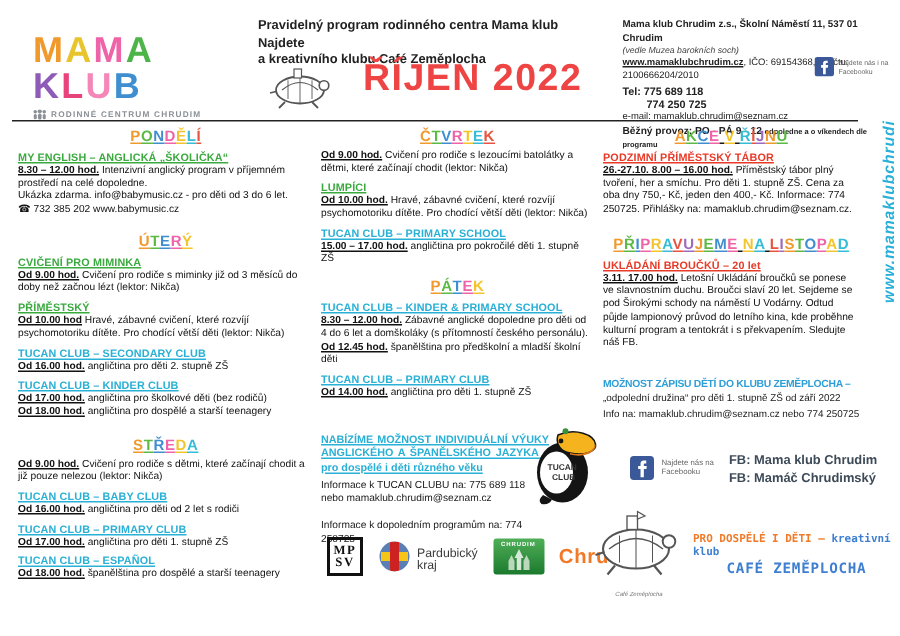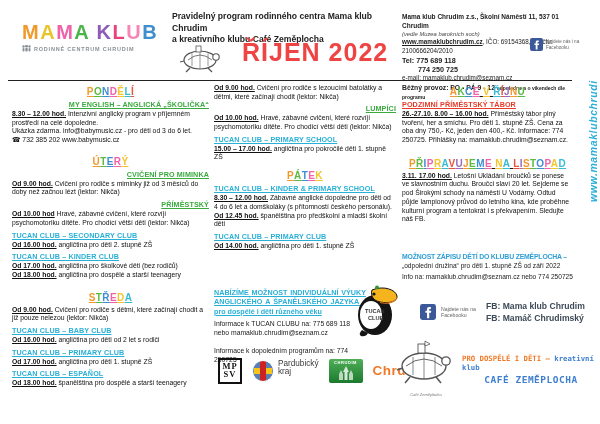--- a/index.html
+++ b/index.html
@@ -1,28 +1,28 @@
 <!DOCTYPE html>
 <html><head>
 <meta charset="utf-8">
 <style>
   html,body{margin:0;padding:0;width:600px;height:424px;background:#ffffff;overflow:hidden;
     font-family:"Liberation Sans",sans-serif;color:#1a1a1a;}
   .page{position:absolute;inset:0;width:600px;height:424px;background:#fff;}
 
   
   .logo-block{position:absolute;left:22px;top:22px;width:140px;}
-  .logo-text{font-size:20px;font-weight:800;letter-spacing:1.5px;line-height:1;}
+  .logo-text{font-size:24px;font-weight:800;letter-spacing:1.5px;line-height:1;}
   .logo-sub{display:flex;align-items:center;gap:3px;margin-top:3px;color:#8a9096;
     font-size:5.5px;font-weight:700;letter-spacing:0.8px;}
   .center-block{position:absolute;left:172px;top:11px;width:225px;}
   .program-text{font-size:8.6px;font-weight:700;line-height:1.35;color:#222;}
   .month{position:absolute;left:242px;top:38px;font-size:25px;font-weight:800;color:#ef4444;letter-spacing:1px;}
   .header-turtle{position:absolute;left:178px;top:40px;}
-  .contact-block{position:absolute;left:402px;top:12px;width:180px;font-size:6.3px;line-height:1.4;color:#222;}
+  .contact-block{position:absolute;left:415px;top:12px;width:180px;font-size:6.3px;line-height:1.4;color:#222;}
   .c-addr{font-weight:700;font-size:6.5px;}
   .c-note{font-style:italic;font-size:5.8px;color:#444;}
   .c-web{font-weight:700;text-decoration:underline;}
   .c-tel{font-weight:700;font-size:7.2px;line-height:1.25;}
   .c-tel2{margin-left:16px;}
   .c-hours b{font-size:6.8px;}
   .c-hours small{font-size:5px;font-weight:700;}
   .fb-mini{position:absolute;right:2px;top:26px;display:flex;align-items:center;gap:3px;}
   .fb-cap{font-size:4.6px;color:#666;line-height:1.15;width:34px;}
   .divider{position:absolute;left:8px;top:80px;width:564px;border-top:1.5px solid #222;}
@@ -35,32 +35,32 @@
   
   .col{position:absolute;top:84px;}
   #col1{left:12px;width:197px;}
   #col2{left:214px;width:182px;}
   #col3{left:402px;width:171px;}
   .day-head{text-align:center;font-size:10px;font-weight:800;letter-spacing:0.4px;margin:2px 0 3px;}
   .day-head span{text-decoration:underline;}
   .ev-title{font-size:7.2px;font-weight:700;text-decoration:underline;margin:3px 0 1px;letter-spacing:0.1px;}
   .ev-body{font-size:6.8px;line-height:1.28;color:#111;}
   .ev-time{font-weight:700;text-decoration:underline;}
-  .c-green{color:#3aaa3f;text-align:right;} .c-cyan{color:#29b0d6;} .c-red{color:#e83a28;}
+  .c-green{color:#3aaa3f;} .c-cyan{color:#29b0d6;} .c-red{color:#e83a28;}
 
   
   .offer-block{position:absolute;left:214px;top:288px;width:182px;}
   .offer-title{color:#29b0d6;font-weight:700;font-size:7.2px;text-decoration:underline;width:152px;text-align:justify;line-height:1.3;}
   .offer-info{font-size:6.8px;width:140px;margin-top:4px;line-height:1.3;}
   .offer-info2{margin-top:9px;}
   .toucan{position:absolute;right:-4px;top:-4px;}
   .logos-row{position:absolute;left:218px;top:358px;display:flex;align-items:center;gap:10px;}
   .mpsv{width:20px;height:20px;border:2.5px solid #111;font-family:"Liberation Serif",serif;
     font-weight:700;font-size:8.5px;line-height:1;text-align:center;padding-top:1.5px;letter-spacing:1px;color:#111;}
-  .pk{display:flex;align-items:flex-start;gap:4px;}
+  .pk{display:flex;align-items:flex-end;gap:4px;}
   .pk-text{font-size:8.2px;color:#3a3a3a;line-height:1.05;font-weight:400;}
   .chrudim-green{position:relative;width:34px;height:24px;border-radius:2px;
     background:linear-gradient(180deg,#4fae57,#1c7a2e);}
   .cg-label{position:absolute;top:1px;width:100%;text-align:center;font-size:4px;font-weight:700;color:#fff;letter-spacing:0.6px;}
   .cg-castle{position:absolute;bottom:2px;left:7px;}
   .chrudim-word{font-size:13.5px;font-weight:800;color:#f07a28;letter-spacing:0.5px;}
 
   
   .zapis-block{position:absolute;left:402px;top:252px;width:172px;font-size:6.6px;line-height:1.35;}
   .zapis-blue{color:#2e9fd6;font-weight:700;font-size:6.9px;letter-spacing:-0.2px;}
@@ -91,21 +91,21 @@
         <rect x="0.5" y="3" width="2" height="3.5" rx="1" fill="#8a9096"></rect>
         <rect x="3.3" y="2.8" width="2.4" height="3.8" rx="1" fill="#8a9096"></rect>
         <rect x="6.5" y="3" width="2" height="3.5" rx="1" fill="#8a9096"></rect>
       </svg>
       <span>RODINNÉ CENTRUM CHRUDIM</span>
     </div>
   </div>
 
   <div class="center-block">
     <div class="program-text">
-      <div>Pravidelný program rodinného centra Mama klub Chrudim</div>
+      <div>Pravidelný program rodinného centra Mama klub Najdete</div>
       <div>a kreativního klubu Café Zeměplocha</div>
     </div>
   </div>
   <svg class="header-turtle" width="46" height="36" viewBox="0 0 46 36">
     <ellipse cx="22" cy="20" rx="16" ry="9" fill="#fff" stroke="#555" stroke-width="1.2"></ellipse>
     <path d="M10 20 Q22 10 34 20" fill="none" stroke="#555" stroke-width="0.8"></path>
     <line x1="14" y1="13.5" x2="14" y2="26" stroke="#555" stroke-width="0.6"></line>
     <line x1="22" y1="11" x2="22" y2="29" stroke="#555" stroke-width="0.6"></line>
     <line x1="30" y1="13.5" x2="30" y2="26" stroke="#555" stroke-width="0.6"></line>
     <rect x="18" y="6" width="5" height="6" fill="#fff" stroke="#555" stroke-width="0.8"></rect>
@@ -161,20 +161,21 @@
         <div class="ev-title c-cyan">TUCAN CLUB – BABY CLUB</div>
         <div class="ev-body"><span class="ev-time">Od 16.00 hod.</span> angličtina pro děti od 2 let s rodiči</div>
         <div class="ev-title c-cyan">TUCAN CLUB – PRIMARY CLUB</div>
         <div class="ev-body"><span class="ev-time">Od 17.00 hod.</span> angličtina pro děti 1. stupně ZŠ</div>
         <div class="ev-title c-cyan">TUCAN CLUB – ESPAÑOL</div>
         <div class="ev-body"><span class="ev-time">Od 18.00 hod.</span> španělština pro dospělé a starší teenagery</div>
       </div>
     </div>
   <div class="col" id="col2">
       <div>
+        <div class="day-head"><span style="color: rgb(240, 154, 46);">Č</span><span style="color: rgb(92, 185, 68);">T</span><span style="color: rgb(63, 142, 208);">V</span><span style="color: rgb(239, 100, 168);">R</span><span style="color: rgb(243, 197, 45);">T</span><span style="color: rgb(54, 188, 214);">E</span><span style="color: rgb(232, 84, 63);">K</span></div>
         <div class="ev-body"><span class="ev-time">Od 9.00 hod.</span> Cvičení pro rodiče s lezoucími batolátky a dětmi, které začínají chodit (lektor: Nikča)</div>
         <div class="ev-title c-green">LUMPÍCI</div>
         <div class="ev-body"><span class="ev-time">Od 10.00 hod.</span> Hravé, zábavné cvičení, které rozvíjí psychomotoriku dítěte. Pro chodící větší děti (lektor: Nikča)</div>
         <div class="ev-title c-cyan">TUCAN CLUB – PRIMARY SCHOOL</div>
         <div class="ev-body"><span class="ev-time">15.00 – 17.00 hod.</span> angličtina pro pokročilé  děti 1. stupně ZŠ</div>
       </div>
       <div>
         <div class="day-head" style="margin-top: 8px;"><span style="color: rgb(240, 154, 46);">P</span><span style="color: rgb(92, 185, 68);">Á</span><span style="color: rgb(63, 142, 208);">T</span><span style="color: rgb(239, 100, 168);">E</span><span style="color: rgb(243, 197, 45);">K</span></div>
         <div class="ev-title c-cyan">TUCAN CLUB – KINDER &amp; PRIMARY SCHOOL</div>
         <div class="ev-body"><span class="ev-time">8.30 – 12.00 hod.</span> Zábavné anglické dopoledne pro děti  od 4 do 6 let a domškoláky (s přítomností českého personálu).</div>
@@ -184,20 +185,21 @@
       </div>
     </div>
   <div class="col" id="col3">
       <div>
         <div class="day-head"><span style="color: rgb(240, 154, 46);">A</span><span style="color: rgb(92, 185, 68);">K</span><span style="color: rgb(63, 142, 208);">C</span><span style="color: rgb(239, 100, 168);">E</span><span> </span><span style="color: rgb(243, 197, 45);">V</span><span> </span><span style="color: rgb(54, 188, 214);">Ř</span><span style="color: rgb(232, 84, 63);">Í</span><span style="color: rgb(155, 107, 191);">J</span><span style="color: rgb(240, 154, 46);">N</span><span style="color: rgb(92, 185, 68);">U</span></div>
         <div class="ev-title c-red">PODZIMNÍ PŘÍMĚSTSKÝ TÁBOR</div>
         <div class="ev-body"><span class="ev-time">26.-27.10. 8.00 – 16.00 hod.</span> Příměstský tábor plný tvoření, her a smíchu. Pro děti 1. stupně ZŠ. Cena za oba dny 750,- Kč, jeden den 400,- Kč. Informace: 774 250725. Přihlášky na: mamaklub.chrudim@seznam.cz.</div>
       </div>
       <div>
         <div class="day-head" style="margin-top: 13px;"><span style="color: rgb(240, 154, 46);">P</span><span style="color: rgb(92, 185, 68);">Ř</span><span style="color: rgb(63, 142, 208);">I</span><span style="color: rgb(239, 100, 168);">P</span><span style="color: rgb(243, 197, 45);">R</span><span style="color: rgb(54, 188, 214);">A</span><span style="color: rgb(232, 84, 63);">V</span><span style="color: rgb(155, 107, 191);">U</span><span style="color: rgb(240, 154, 46);">J</span><span style="color: rgb(92, 185, 68);">E</span><span style="color: rgb(63, 142, 208);">M</span><span style="color: rgb(239, 100, 168);">E</span><span> </span><span style="color: rgb(243, 197, 45);">N</span><span style="color: rgb(54, 188, 214);">A</span><span> </span><span style="color: rgb(232, 84, 63);">L</span><span style="color: rgb(155, 107, 191);">I</span><span style="color: rgb(240, 154, 46);">S</span><span style="color: rgb(92, 185, 68);">T</span><span style="color: rgb(63, 142, 208);">O</span><span style="color: rgb(239, 100, 168);">P</span><span style="color: rgb(243, 197, 45);">A</span><span style="color: rgb(54, 188, 214);">D</span></div>
+        <div class="ev-title c-red">UKLÁDÁNÍ BROUČKŮ – 20 let</div>
         <div class="ev-body"><span class="ev-time">3.11. 17.00 hod.</span> Letošní Ukládání broučků se ponese ve slavnostním duchu. Broučci slaví 20 let. Sejdeme se pod Širokými schody na náměstí U Vodárny. Odtud půjde lampionový průvod do letního kina, kde proběhne kulturní program a tentokrát i s překvapením. Sledujte náš FB.</div>
       </div>
     </div>
 
   <div class="offer-block">
     <div class="offer-title">NABÍZÍME MOŽNOST INDIVIDUÁLNÍ VÝUKY ANGLICKÉHO A ŠPANĚLSKÉHO JAZYKA – pro dospělé i děti různého věku</div>
     <div class="offer-info">Informace k TUCAN CLUBU na: 775 689 118 nebo mamaklub.chrudim@seznam.cz</div>
     <div class="offer-info offer-info2">Informace k dopoledním programům na: 774 250725</div>
     <svg class="toucan" width="46" height="54" viewBox="0 0 46 54">
       <ellipse cx="21" cy="31" rx="17" ry="20" fill="#141414"></ellipse>

